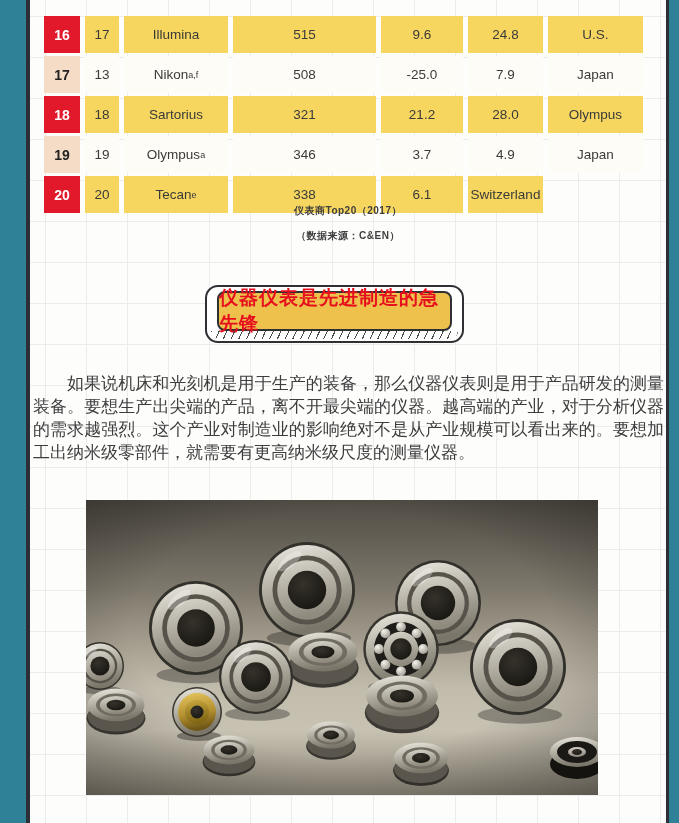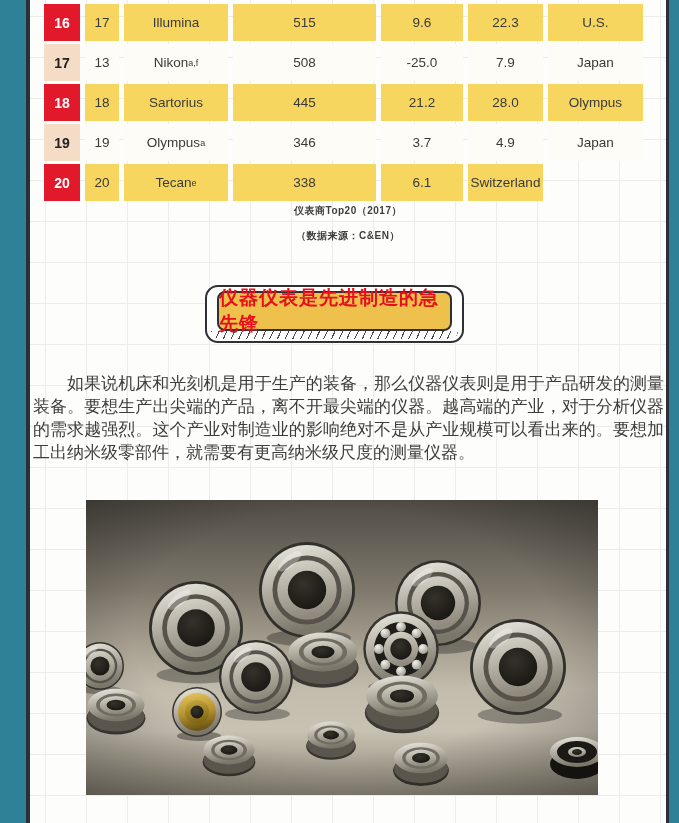--- a/index.html
+++ b/index.html
@@ -14,21 +14,21 @@
     background-image:
       linear-gradient(#ecedea 1px, transparent 1px),
       linear-gradient(90deg, #ecedea 1px, transparent 1px);
     background-size:41px 41px;
     background-position:15px 16px;
     border-left:4px solid #2c2f36;
     border-right:3px solid #2c2f36;
   }
   
   .rtable{
-    position:absolute;top:4px;left:14px;
+    position:absolute;top:16px;left:14px;
     display:grid;
     grid-template-columns:36px 34px 104px 143px 82px 75px 95px;
     grid-auto-rows:37px;
     column-gap:5px;row-gap:3px;
   }
   .cell{
     display:flex;align-items:center;justify-content:center;
     font-size:13.5px;color:#3a3a3a;
   }
   .cell.y{background:#f6d65f;}
@@ -81,41 +81,41 @@
   <div class="rtable">
 
     <div class="cell badge red">16</div>
     <div class="cell y">17</div>
     <div class="cell y">
         <span>Illumina</span>
         <sup></sup>
       </div>
     <div class="cell y">515</div>
     <div class="cell y">9.6</div>
-    <div class="cell y">22.3</div>
+    <div class="cell y">24.8</div>
     <div class="cell y">U.S.</div>
 
     <div class="cell badge peach">17</div>
     <div class="cell w">13</div>
     <div class="cell w">
         <span>Nikon</span>
         <sup>a,f</sup>
       </div>
     <div class="cell w">508</div>
     <div class="cell w">-25.0</div>
     <div class="cell w">7.9</div>
     <div class="cell w">Japan</div>
 
     <div class="cell badge red">18</div>
     <div class="cell y">18</div>
     <div class="cell y">
         <span>Sartorius</span>
         <sup></sup>
       </div>
-    <div class="cell y">445</div>
+    <div class="cell y">321</div>
     <div class="cell y">21.2</div>
     <div class="cell y">28.0</div>
     <div class="cell y">Olympus</div>
 
     <div class="cell badge peach">19</div>
     <div class="cell w">19</div>
     <div class="cell w">
         <span>Olympus</span>
         <sup>a</sup>
       </div>

